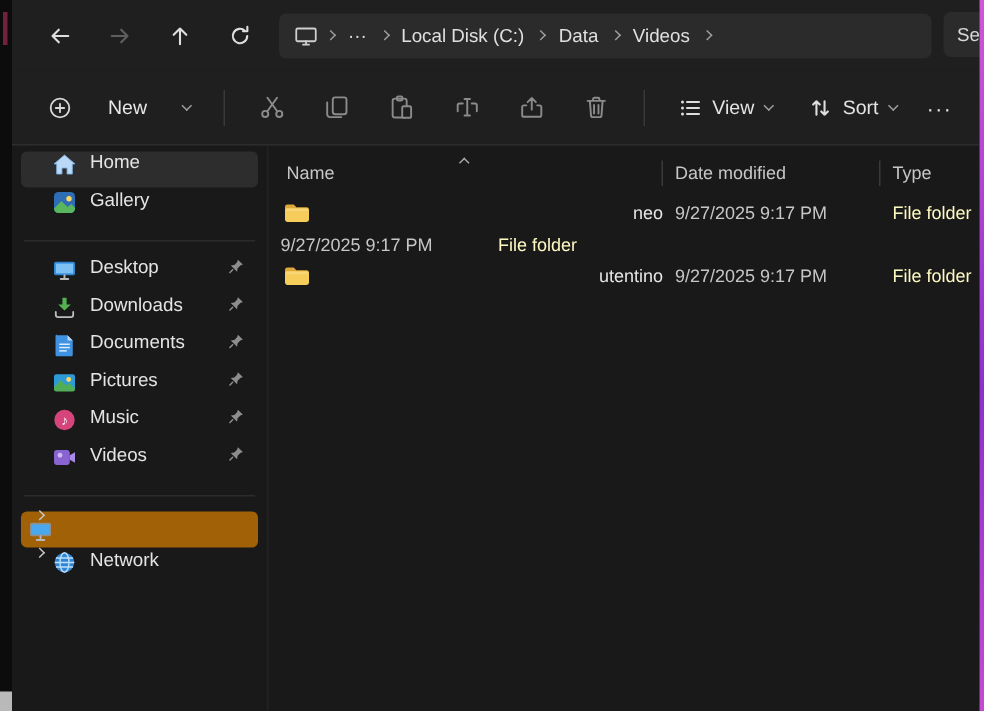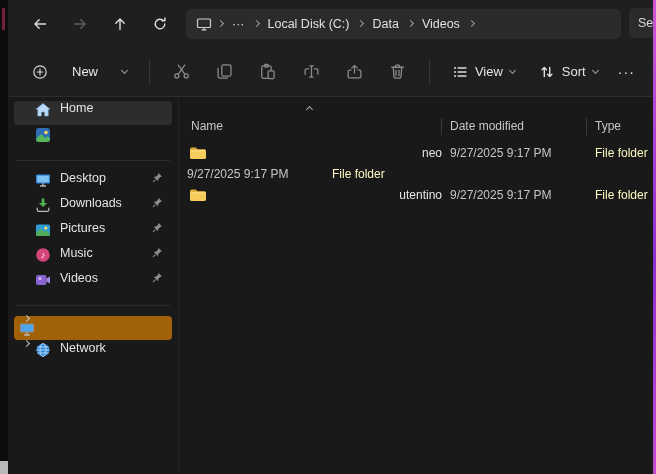--- a/index.html
+++ b/index.html
@@ -61,21 +61,21 @@
   .slot-chev { width:16px; display:flex; align-items:center; justify-content:center; color:#c6c6c6; }
   .s-icon { width:17px; height:17px; display:flex; align-items:center; justify-content:center; margin-right:9px; }
   .s-label { flex:1; overflow:hidden; white-space:nowrap; }
   .pin { width:12px; height:12px; display:flex; align-items:center; opacity:.9; }
   .side-sep { height:1px; background:#2c2c2c; margin:10px 8px; }
   .vline { width:1px; background:#232323; }
 
   
   .filelist { flex:1; min-width:0; padding-top:2px; position:relative; }
   .caret-up { position:absolute; left:128px; top:1px; color:#a8a8a8; }
-  .colheaders { height:24px; margin-top:15px; display:flex; align-items:center; font-size:12px; color:#c6c6c6; }
+  .colheaders { height:24px; margin-top:4px; display:flex; align-items:center; font-size:12px; color:#c6c6c6; }
   .ch-name { width:262px; padding-left:12px; }
   .ch-sep { width:1px; height:17px; background:#3a3a3a; }
   .ch-date { width:144px; padding-left:8px; }
   .ch-type { flex:1; padding-left:8px; }
   .rows { margin-top:4px; }
   .file-row { display:flex; align-items:center; height:21px; font-size:12px; }
   .c-name { width:263px; padding-left:10px; display:flex; align-items:center; gap:8px; color:#e6e6e6;justify-content:space-between; }
   .c-date { width:145px; padding-left:8px; color:#c6c6c6; }
   .c-type { flex:1; padding-left:8px; color:#fef9c3; }
 
@@ -242,20 +242,21 @@
 
         <div class="side-item">
           <span class="slot-chev"></span>
           <span class="s-icon">
             <svg width="16" height="16" viewBox="0 0 16 16">
                 <rect x="1" y="1" width="14" height="14" rx="3" fill="#2f6db5"></rect>
                 <circle cx="11" cy="5.5" r="1.8" fill="#ffd75e"></circle>
                 <path d="M1 12 L6 7 L10 11 L12.5 9 L15 11.5 V12 a3 3 0 0 1 -3 3 H4 a3 3 0 0 1 -3 -3 Z" fill="#58b65c"></path>
               </svg>
           </span>
+          <span class="s-label">Gallery</span>
         </div>
 
         <div class="side-sep"></div>
 
         <div class="side-item">
           <span class="slot-chev"></span>
           <span class="s-icon">
             <svg width="16" height="16" viewBox="0 0 16 16">
                 <rect x="1" y="2.5" width="14" height="9" rx="1.2" fill="#2f86d6"></rect>
                 <rect x="2.2" y="3.7" width="11.6" height="6.6" fill="#7cc0f4"></rect>
@@ -281,20 +282,39 @@
           </span>
           <span class="s-label">Downloads</span>
           <span class="pin">
             <svg width="11" height="11" viewBox="0 0 12 12">
                 <path d="M7.2 1.2 L10.8 4.8 L9 5.4 L7 7.4 L6.6 10 L2 5.4 L4.6 5 L6.6 3 Z" fill="#9a9a9a"></path>
                 <path d="M3.4 8.6 L1.4 10.6" stroke="#9a9a9a" stroke-width="1.1" stroke-linecap="round"></path>
               </svg>
           </span>
         </div>
 
+        <div class="side-item">
+          <span class="slot-chev"></span>
+          <span class="s-icon">
+            <svg width="16" height="16" viewBox="0 0 16 16">
+                <path d="M3 1.5 h7 l3.5 3.5 v9.5 a1 1 0 0 1 -1 1 h-9.5 a1 1 0 0 1 -1 -1 v-12.5 a1 1 0 0 1 1 -1 z" fill="#3f92e0"></path>
+                <path d="M10 1.5 v3.5 h3.5 Z" fill="#bcd9f6"></path>
+                <rect x="4.5" y="7" width="7" height="1" fill="#d9ecff"></rect>
+                <rect x="4.5" y="9.2" width="7" height="1" fill="#d9ecff"></rect>
+                <rect x="4.5" y="11.4" width="5" height="1" fill="#d9ecff"></rect>
+              </svg>
+          </span>
+          <span class="s-label">Documents</span>
+          <span class="pin">
+            <svg width="11" height="11" viewBox="0 0 12 12">
+                <path d="M7.2 1.2 L10.8 4.8 L9 5.4 L7 7.4 L6.6 10 L2 5.4 L4.6 5 L6.6 3 Z" fill="#9a9a9a"></path>
+                <path d="M3.4 8.6 L1.4 10.6" stroke="#9a9a9a" stroke-width="1.1" stroke-linecap="round"></path>
+              </svg>
+          </span>
+        </div>
 
         <div class="side-item">
           <span class="slot-chev"></span>
           <span class="s-icon">
             <svg width="16" height="16" viewBox="0 0 16 16">
                 <rect x="1" y="2.5" width="14" height="11" rx="1.5" fill="#2e9bd6"></rect>
                 <circle cx="10.8" cy="6" r="1.6" fill="#ffd75e"></circle>
                 <path d="M1 11 L5.5 6.5 L9 10 L11 8.2 L15 12 v0.5 a1.5 1.5 0 0 1 -1.5 1.5 h-11 a1.5 1.5 0 0 1 -1.5 -1.5 Z" fill="#4fae57"></path>
               </svg>
           </span>

